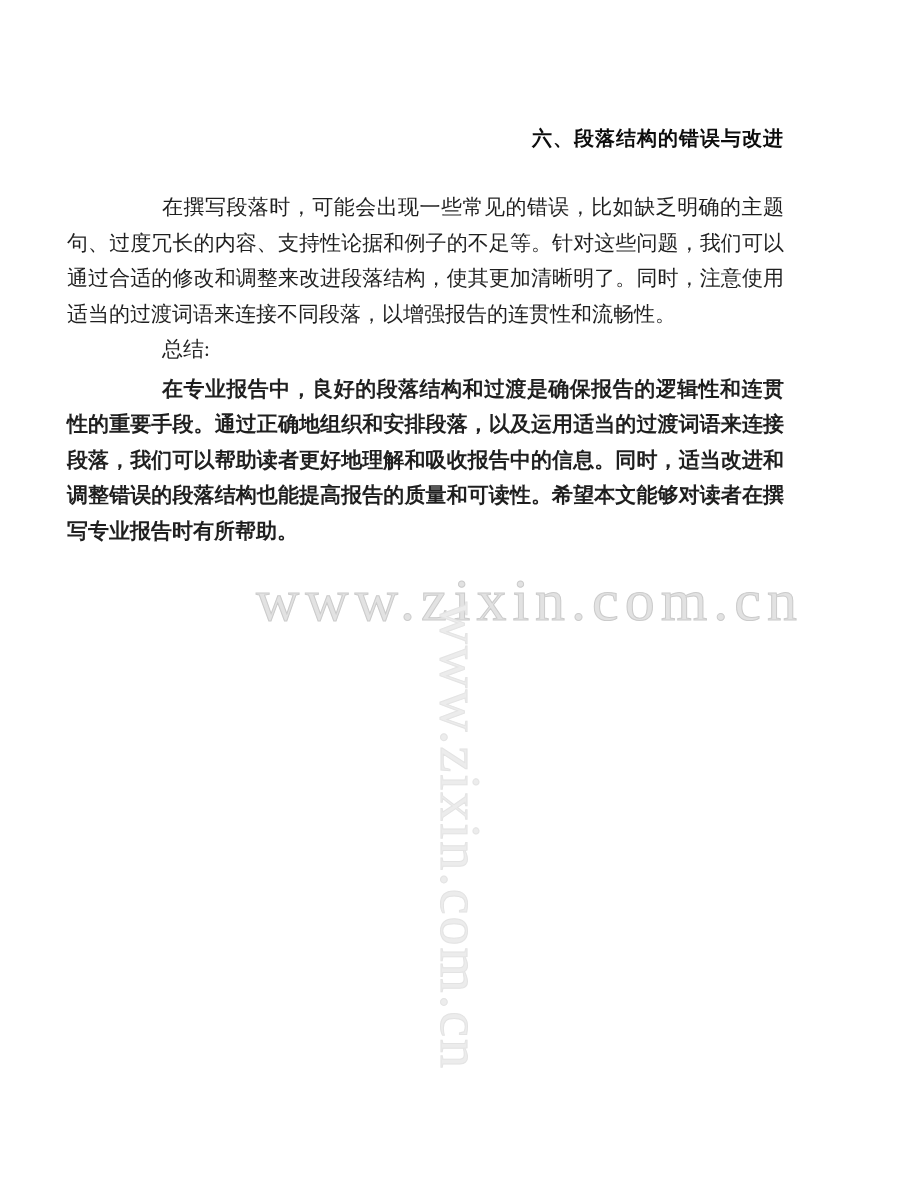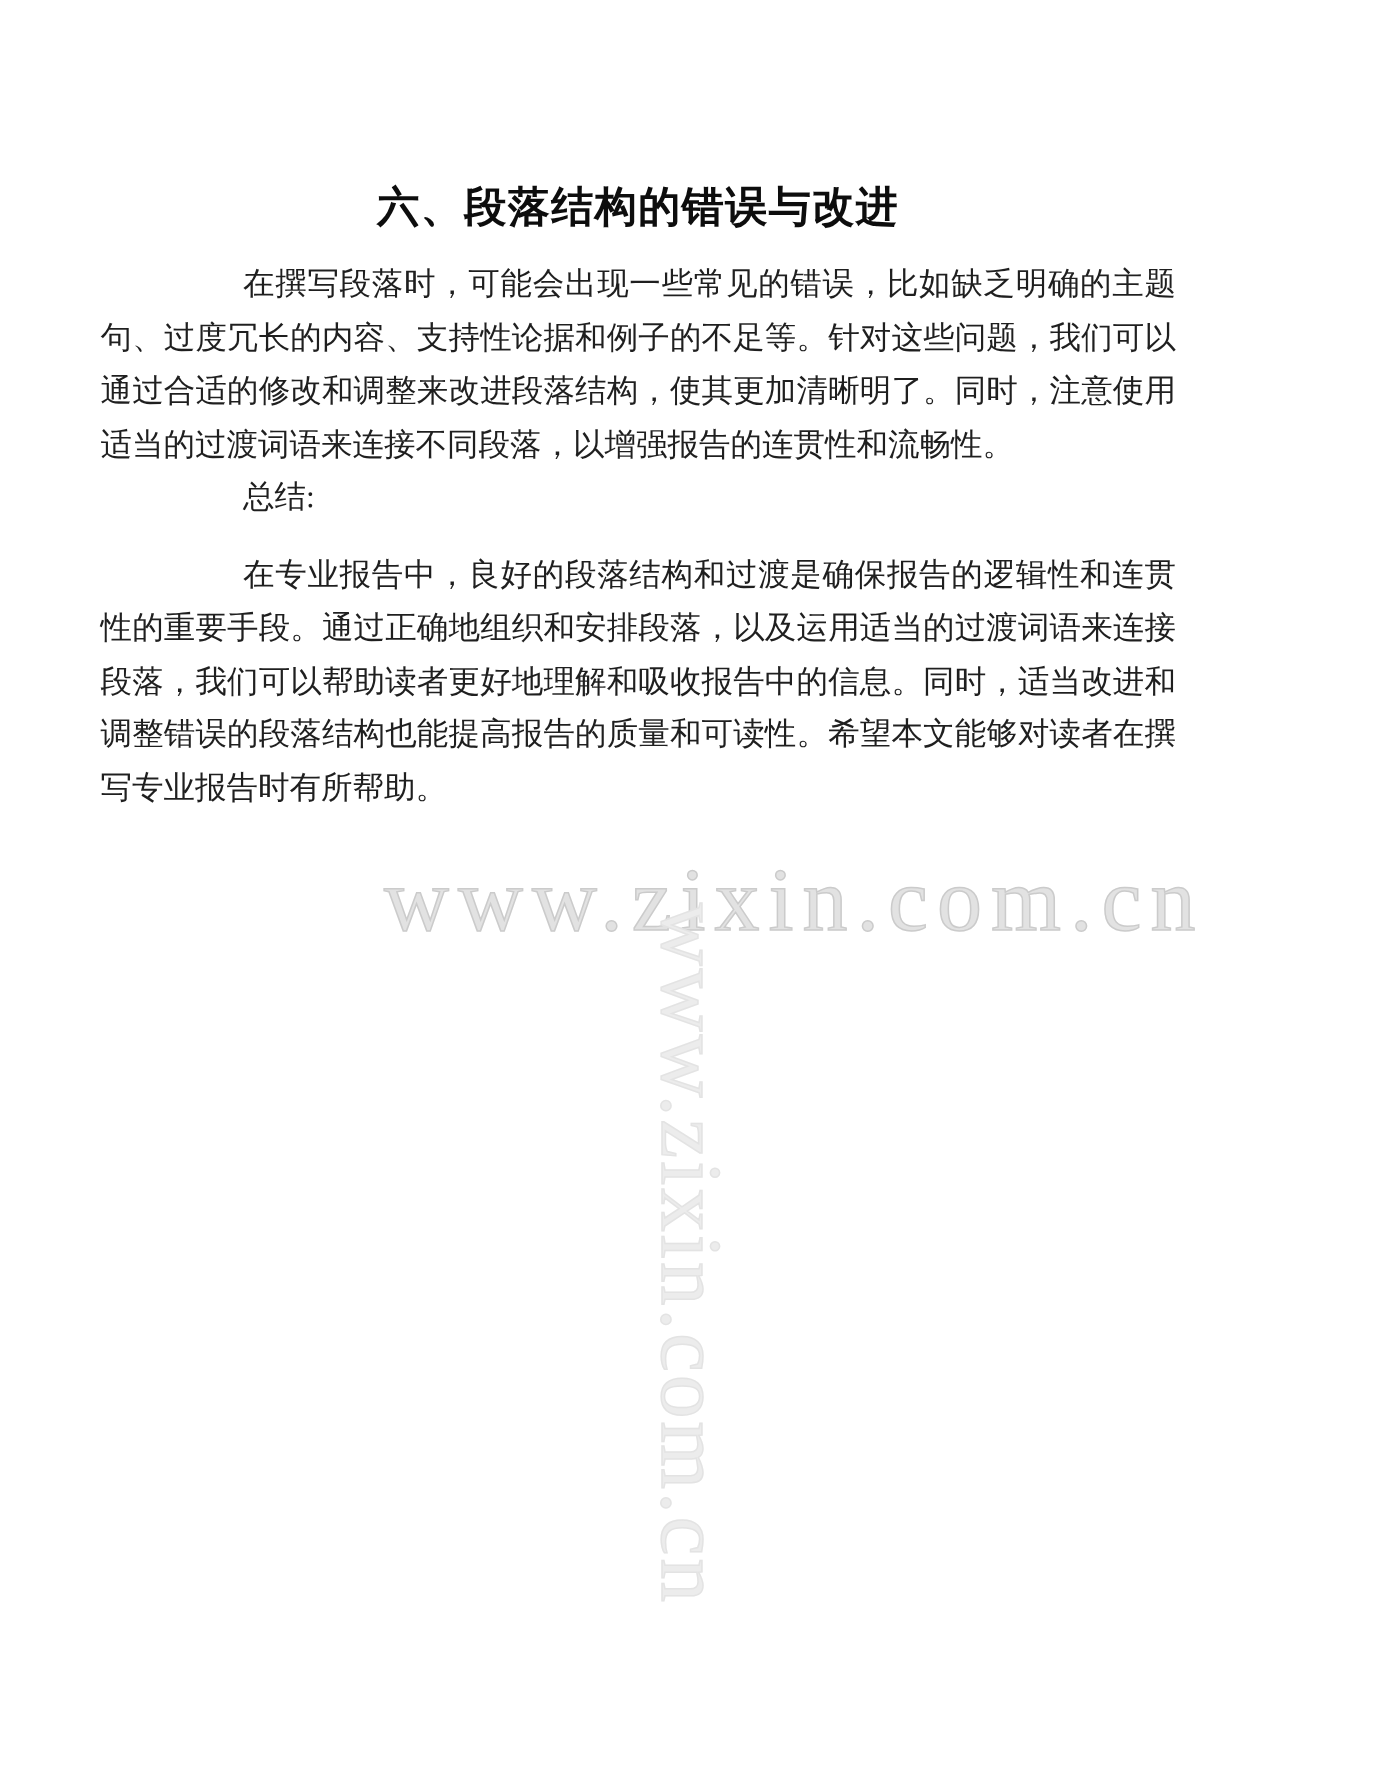--- a/index.html
+++ b/index.html
@@ -26,30 +26,30 @@
     text-align: justify;
   }
   .para {
     margin: 0;
     text-indent: 95px;
   }
   .heading {
     margin: 27px 0 0 0;
     font-family: "Liberation Sans", sans-serif;
     font-weight: bold;
-    font-size: 28px;
+    font-size: 20px;
     line-height: 30px;
     color: #0d0d0d;
     letter-spacing: 1px;
     text-indent: 0;
-    text-align: center;
+    text-align: right;
   }
-  .para-2 { margin-top: 19px; }
+  .para-2 { margin-top: 37px; }
   .summary-label { margin-top: 0; }
-  .para-3 { margin-top: 16px; }
+  .para-3 { margin-top: 4px; font-weight: bold; }
 
   .watermark-h {
     position: absolute;
     left: 256px;
     top: 566px;
     font-family: "Liberation Serif", serif;
     font-size: 60px;
     letter-spacing: 6px;
     white-space: nowrap;
     color: var(--wm-color, #e2e2e2);

